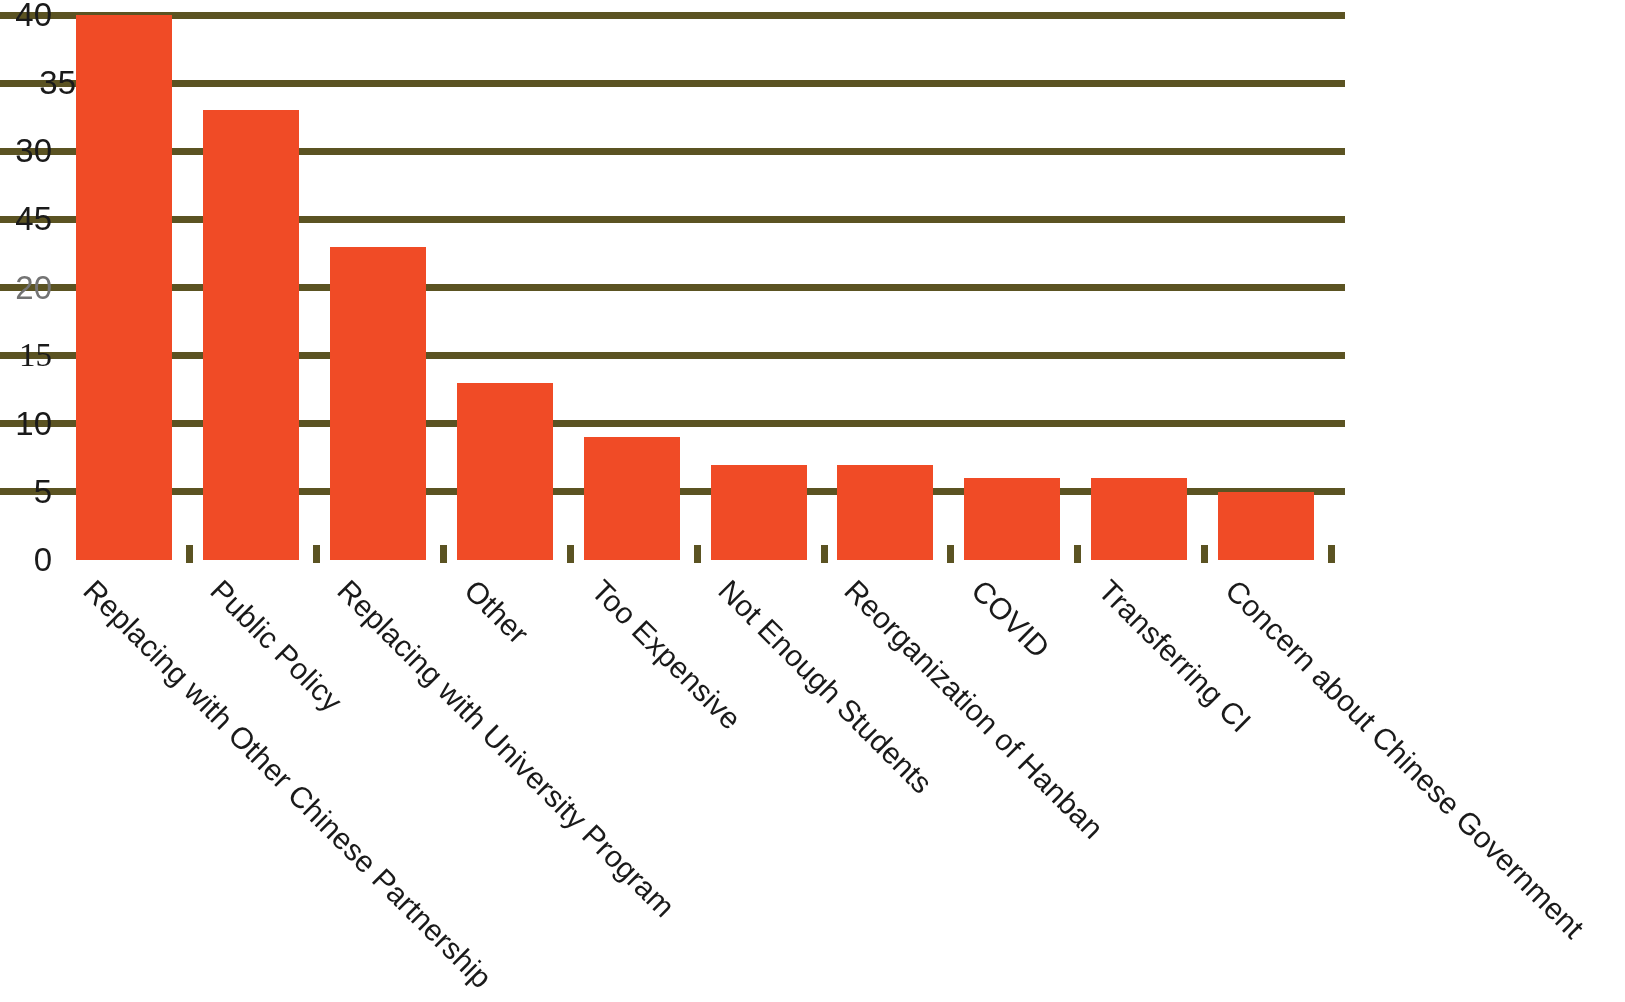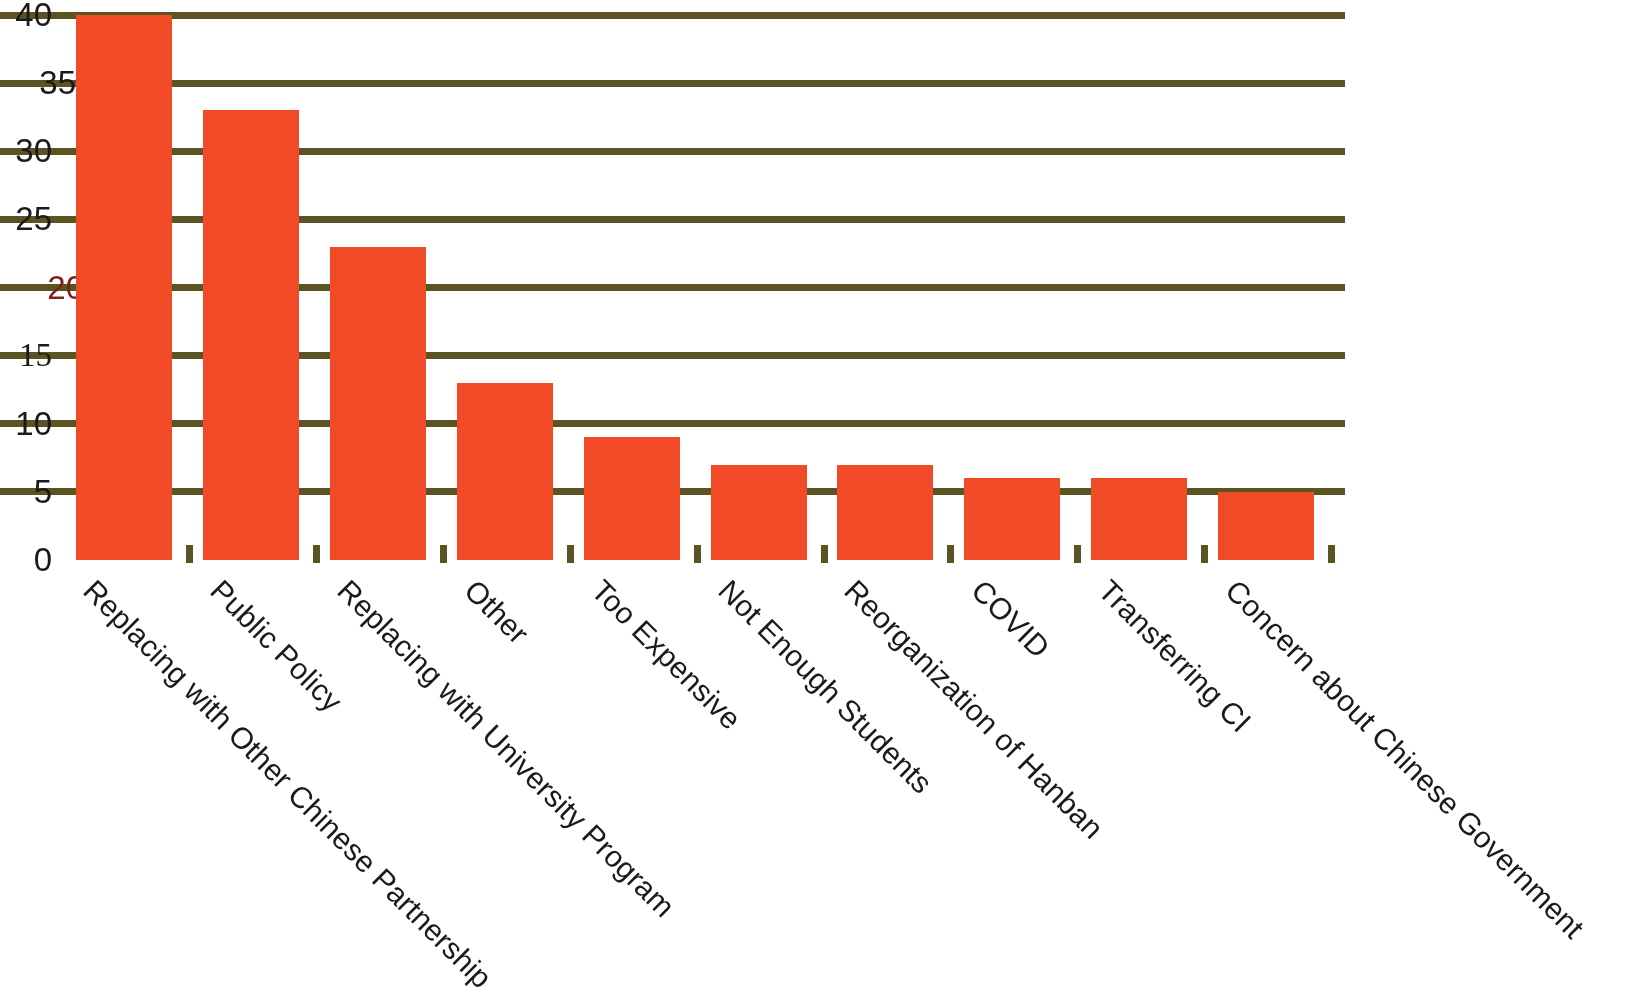--- a/index.html
+++ b/index.html
@@ -123,22 +123,22 @@
         <div class="gridline" style="top: 147.75px; background: rgb(91, 83, 34);"></div>
         <div class="gridline" style="top: 79.625px; background: rgb(91, 83, 34);"></div>
         <div class="gridline" style="top: 11.5px; background: rgb(91, 83, 34);"></div>
       </div>
 
     <div id="yticklabels">
         <div class="ytick-label" style="position: absolute; left: 0px; width: 52px; text-align: right; top: 543px; color: rgb(26, 26, 26);">0</div>
         <div class="ytick-label" style="position: absolute; left: 0px; width: 52px; text-align: right; top: 474.875px; color: rgb(26, 26, 26);">5</div>
         <div class="ytick-label" style="position: absolute; left: 0px; width: 52px; text-align: right; top: 406.75px; color: rgb(26, 26, 26);">10</div>
         <div class="ytick-label" style="position: absolute; left: 0px; width: 52px; text-align: right; top: 338.625px; color: rgb(26, 26, 26); font-family: Liberation Serif, serif;">15</div>
-        <div class="ytick-label" style="position: absolute; left: 0px; width: 52px; text-align: right; top: 270.5px; color: #7f1d1d; margin-left: 32px;">20</div>
-        <div class="ytick-label" style="position: absolute; left: 0px; width: 52px; text-align: right; top: 202.375px; color: rgb(26, 26, 26);">25</div>
+        <div class="ytick-label" style="position: absolute; left: 0px; width: 52px; text-align: right; top: 270.5px; color: #737373;">20</div>
+        <div class="ytick-label" style="position: absolute; left: 0px; width: 52px; text-align: right; top: 202.375px; color: rgb(26, 26, 26);">45</div>
         <div class="ytick-label" style="position: absolute; left: 0px; width: 52px; text-align: right; top: 134.25px; color: rgb(26, 26, 26);">30</div>
         <div class="ytick-label" style="position: absolute; left: 0px; width: 52px; text-align: right; top: 66.125px; color: rgb(26, 26, 26); margin-left: 24px;">35</div>
         <div class="ytick-label" style="position: absolute; left: 0px; width: 52px; text-align: right; top: -2px; color: rgb(26, 26, 26);">40</div>
       </div>
 
     <div id="xticks">
         <div class="xtick" style="left: 186px; background: rgb(91, 83, 34);"></div>
         <div class="xtick" style="left: 312.9px; background: rgb(91, 83, 34);"></div>
         <div class="xtick" style="left: 439.8px; background: rgb(91, 83, 34);"></div>
         <div class="xtick" style="left: 566.7px; background: rgb(91, 83, 34);"></div>

